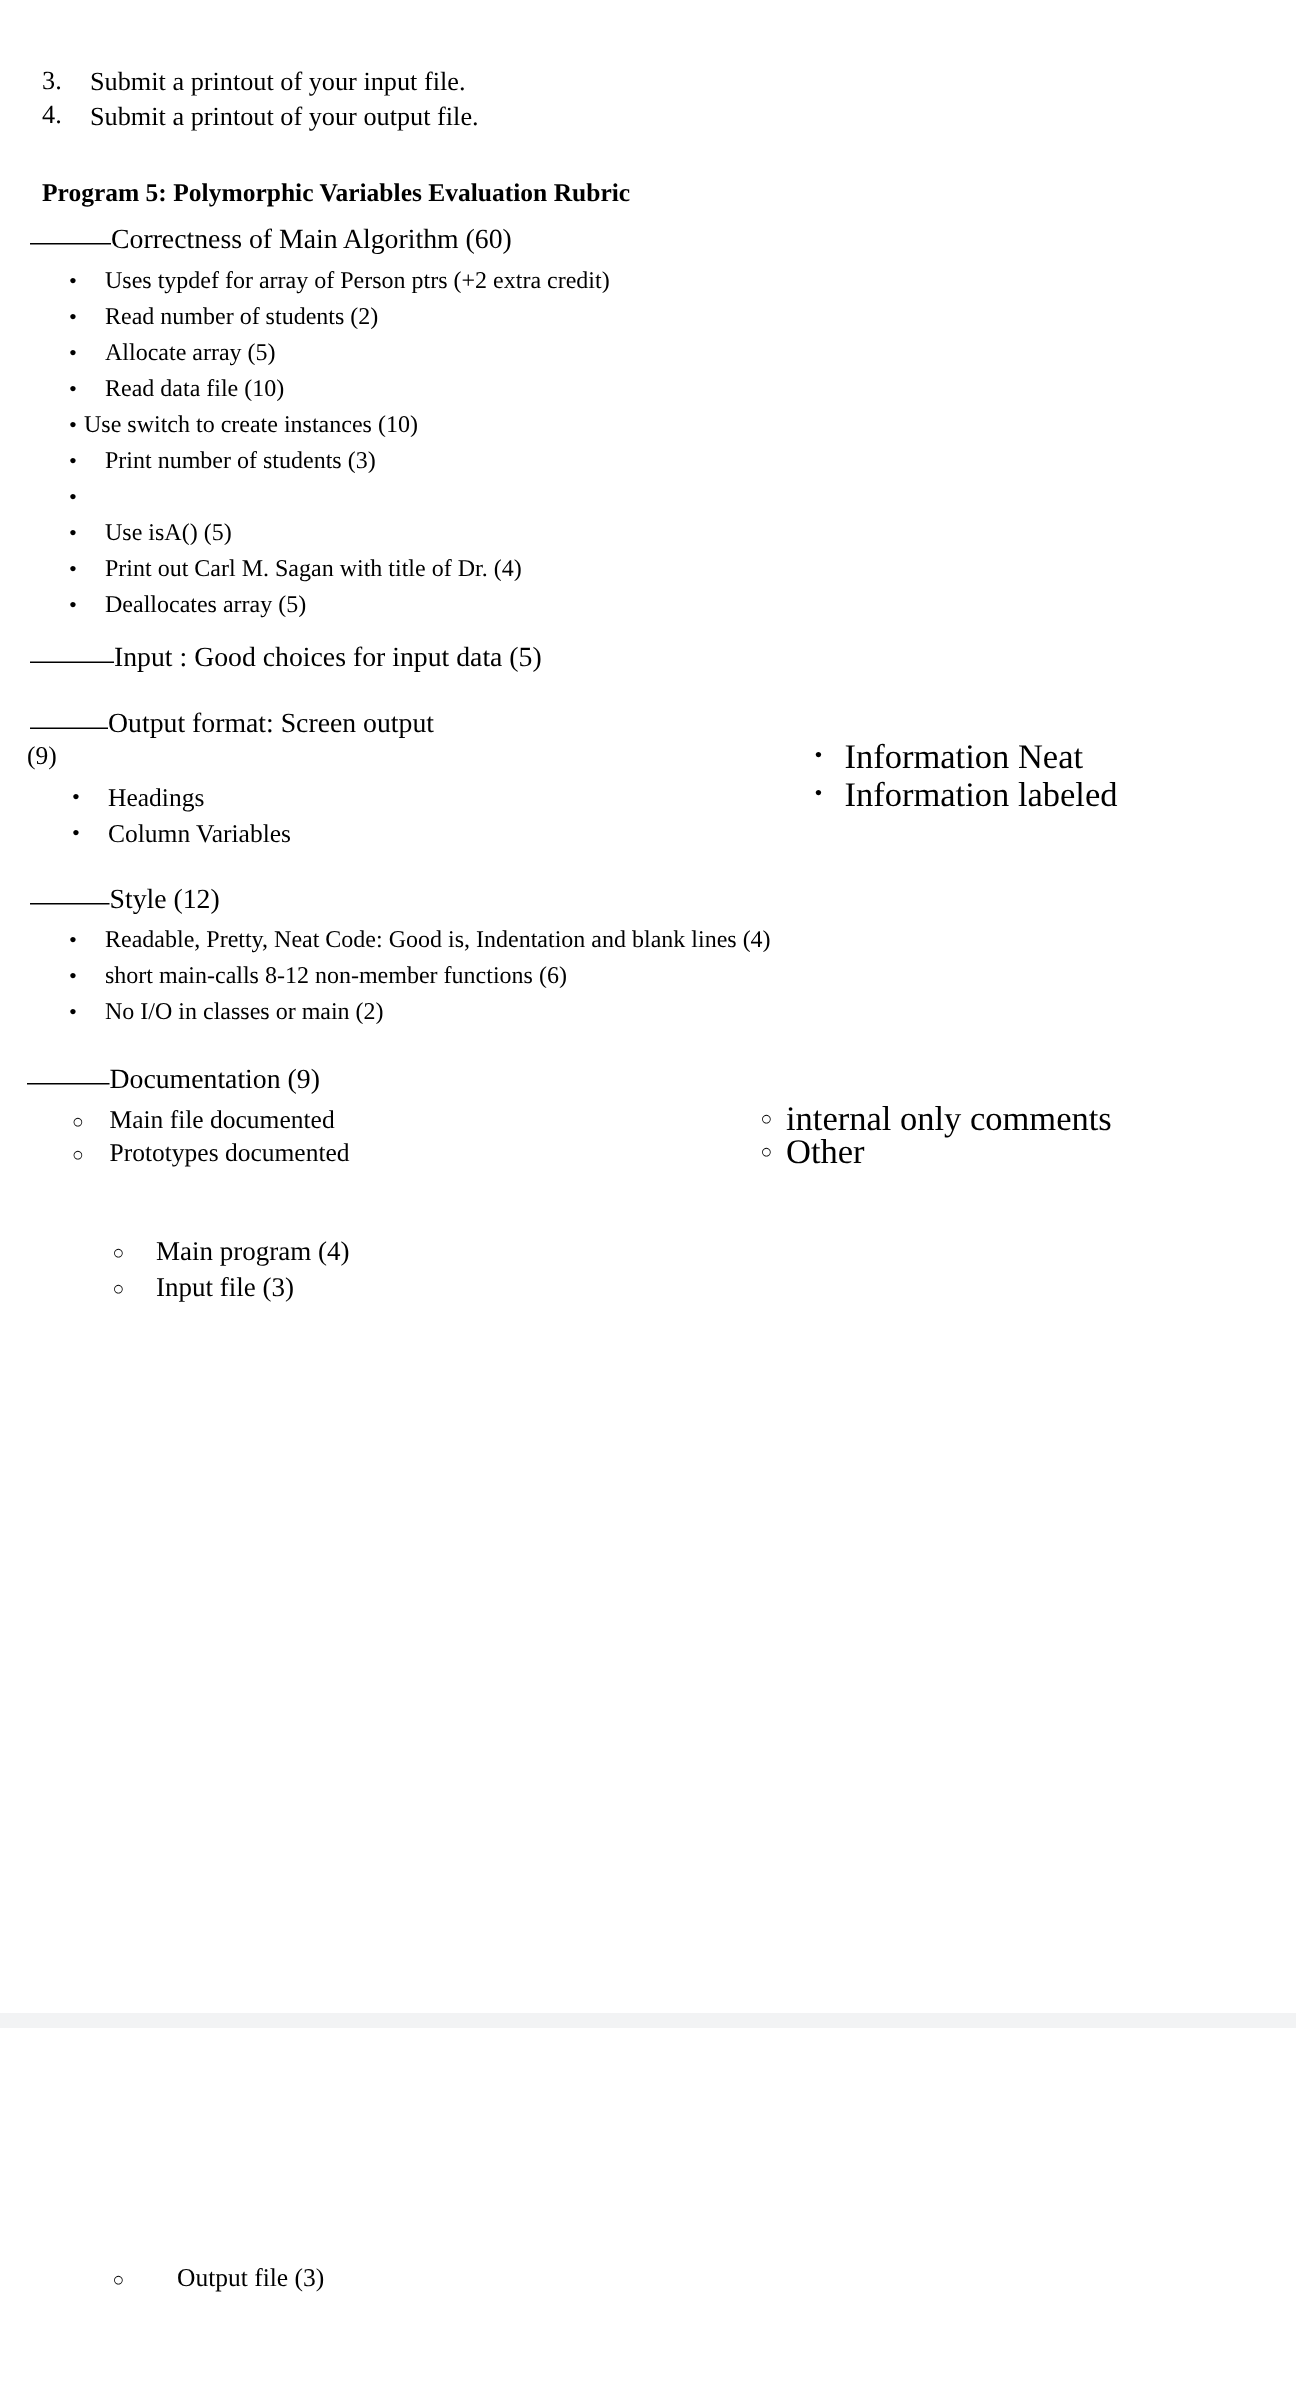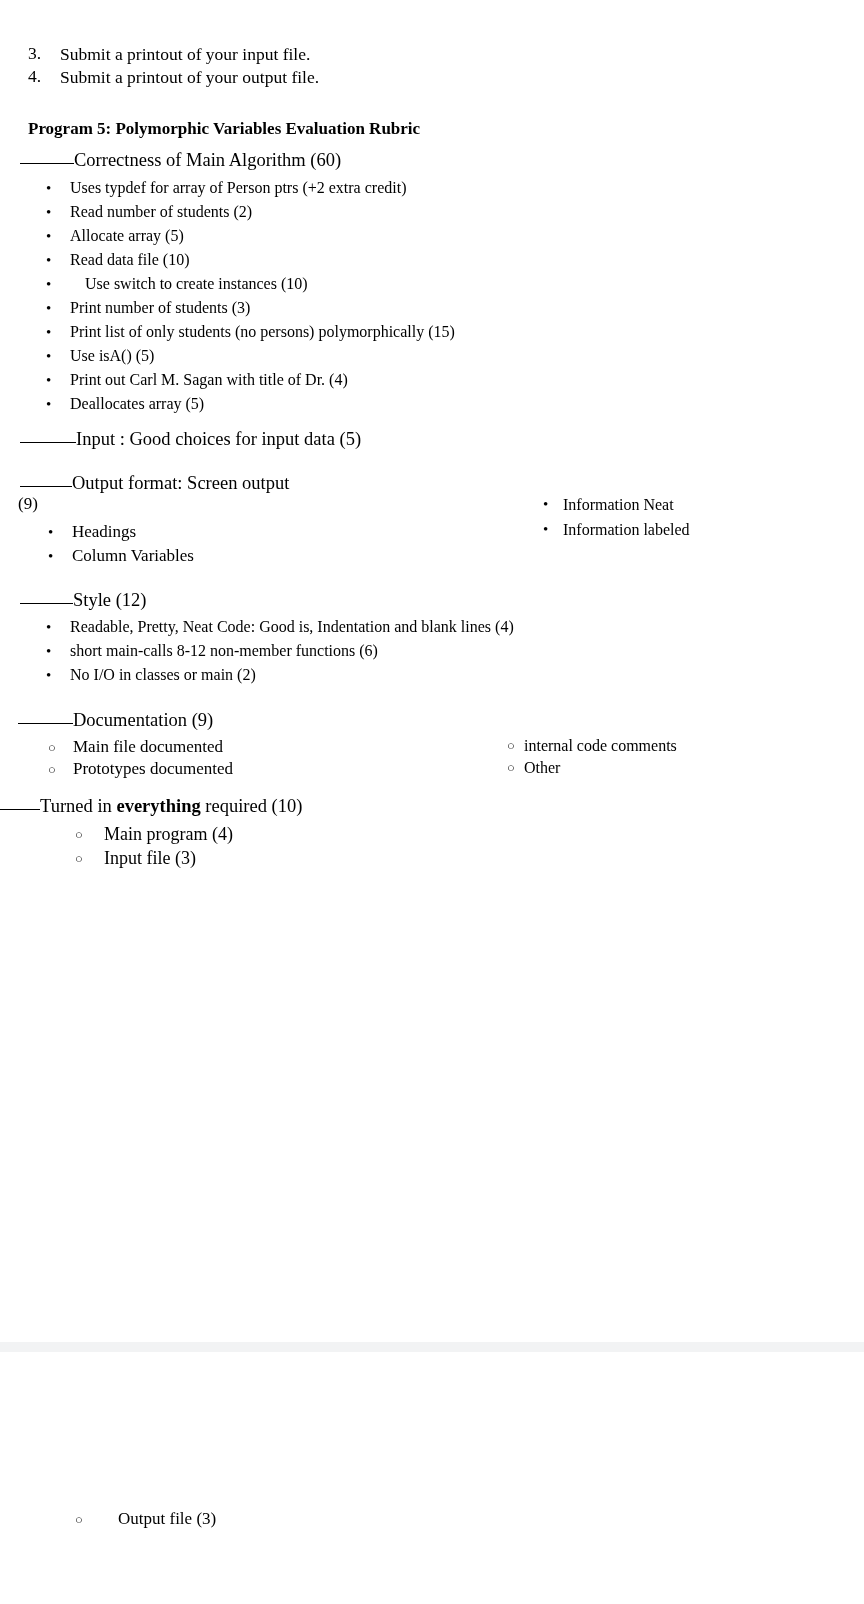--- a/index.html
+++ b/index.html
@@ -75,21 +75,21 @@
     line-height: 22px;
   }
   .bullet-hollow {
     position: absolute;
     font-size: 13px;
     line-height: 22px;
   }
 
   .rcol {
     position: absolute;
-    font-size: 16px;
+    font-size: 23px;
     line-height: 24px;
     white-space: nowrap;
   }
 </style>
 </head>
 <body>
 
 <div class="page" id="page-one">
 
   <div class="num-marker" style="left:28px; top:43px;">3.</div>
@@ -108,27 +108,26 @@
   <div class="bullet-dot" style="left:46px; top:201px;">•</div>
   <div class="bullet-row" style="left:70px; top:201px;">Read number of students (2)</div>
 
   <div class="bullet-dot" style="left:46px; top:225px;">•</div>
   <div class="bullet-row" style="left:70px; top:225px;">Allocate array (5)</div>
 
   <div class="bullet-dot" style="left:46px; top:249px;">•</div>
   <div class="bullet-row" style="left:70px; top:249px;">Read data file (10)</div>
 
   <div class="bullet-dot" style="left:46px; top:273px;">•</div>
-  <div class="bullet-row" style="left:85px; top:273px;">Use switch to create instances (10)</div>
+  <div class="bullet-row" style="left:56px; top:273px;">Use switch to create instances (10)</div>
 
   <div class="bullet-dot" style="left:46px; top:297px;">•</div>
   <div class="bullet-row" style="left:70px; top:297px;">Print number of students (3)</div>
 
   <div class="bullet-dot" style="left:46px; top:321px;">•</div>
-  <div class="bullet-row" style="left:70px; top:321px;">Print list of only students (no persons) polymorphically (15)</div>
 
   <div class="bullet-dot" style="left:46px; top:345px;">•</div>
   <div class="bullet-row" style="left:70px; top:345px;">Use isA()  (5)</div>
 
   <div class="bullet-dot" style="left:46px; top:369px;">•</div>
   <div class="bullet-row" style="left:70px; top:369px;">Print out Carl M. Sagan with title of Dr.  (4)</div>
 
   <div class="bullet-dot" style="left:46px; top:393px;">•</div>
   <div class="bullet-row" style="left:70px; top:393px;">Deallocates array (5)</div>
 
@@ -163,26 +162,25 @@
 
   <div class="rubric-head" style="left:18px; top:708px;"><span class="blank-line" style="width:55px;"></span><span>Documentation (9)</span></div>
 
   <div class="bullet-hollow" style="left:48px; top:737px;">○</div>
   <div class="bullet-row" style="left:73px; top:736px; font-size:17px;">Main file documented</div>
 
   <div class="bullet-hollow" style="left:48px; top:759px;">○</div>
   <div class="bullet-row" style="left:73px; top:758px; font-size:17px;">Prototypes documented</div>
 
   <div class="bullet-hollow" style="left:507px; top:735px;">○</div>
-  <div class="rcol" style="left:524px; top:734px;">internal code comments</div>
+  <div class="rcol" style="left:524px; top:734px;">internal only comments</div>
 
   <div class="bullet-hollow" style="left:507px; top:757px;">○</div>
   <div class="rcol" style="left:524px; top:756px;">Other</div>
 
-  <div class="rubric-head" style="left:0px; top:794px;"><span class="blank-line" style="width:40px;"></span><span>Turned in </span><span class="bold">everything</span><span> required (10)</span></div>
 
   <div class="bullet-hollow" style="left:75px; top:824px;">○</div>
   <div class="bullet-row" style="left:104px; top:823px; font-size:18px;">Main program (4)</div>
 
   <div class="bullet-hollow" style="left:75px; top:848px;">○</div>
   <div class="bullet-row" style="left:104px; top:847px; font-size:18px;">Input file (3)</div>
 
 </div>
 
 <div class="page-gap"></div>

